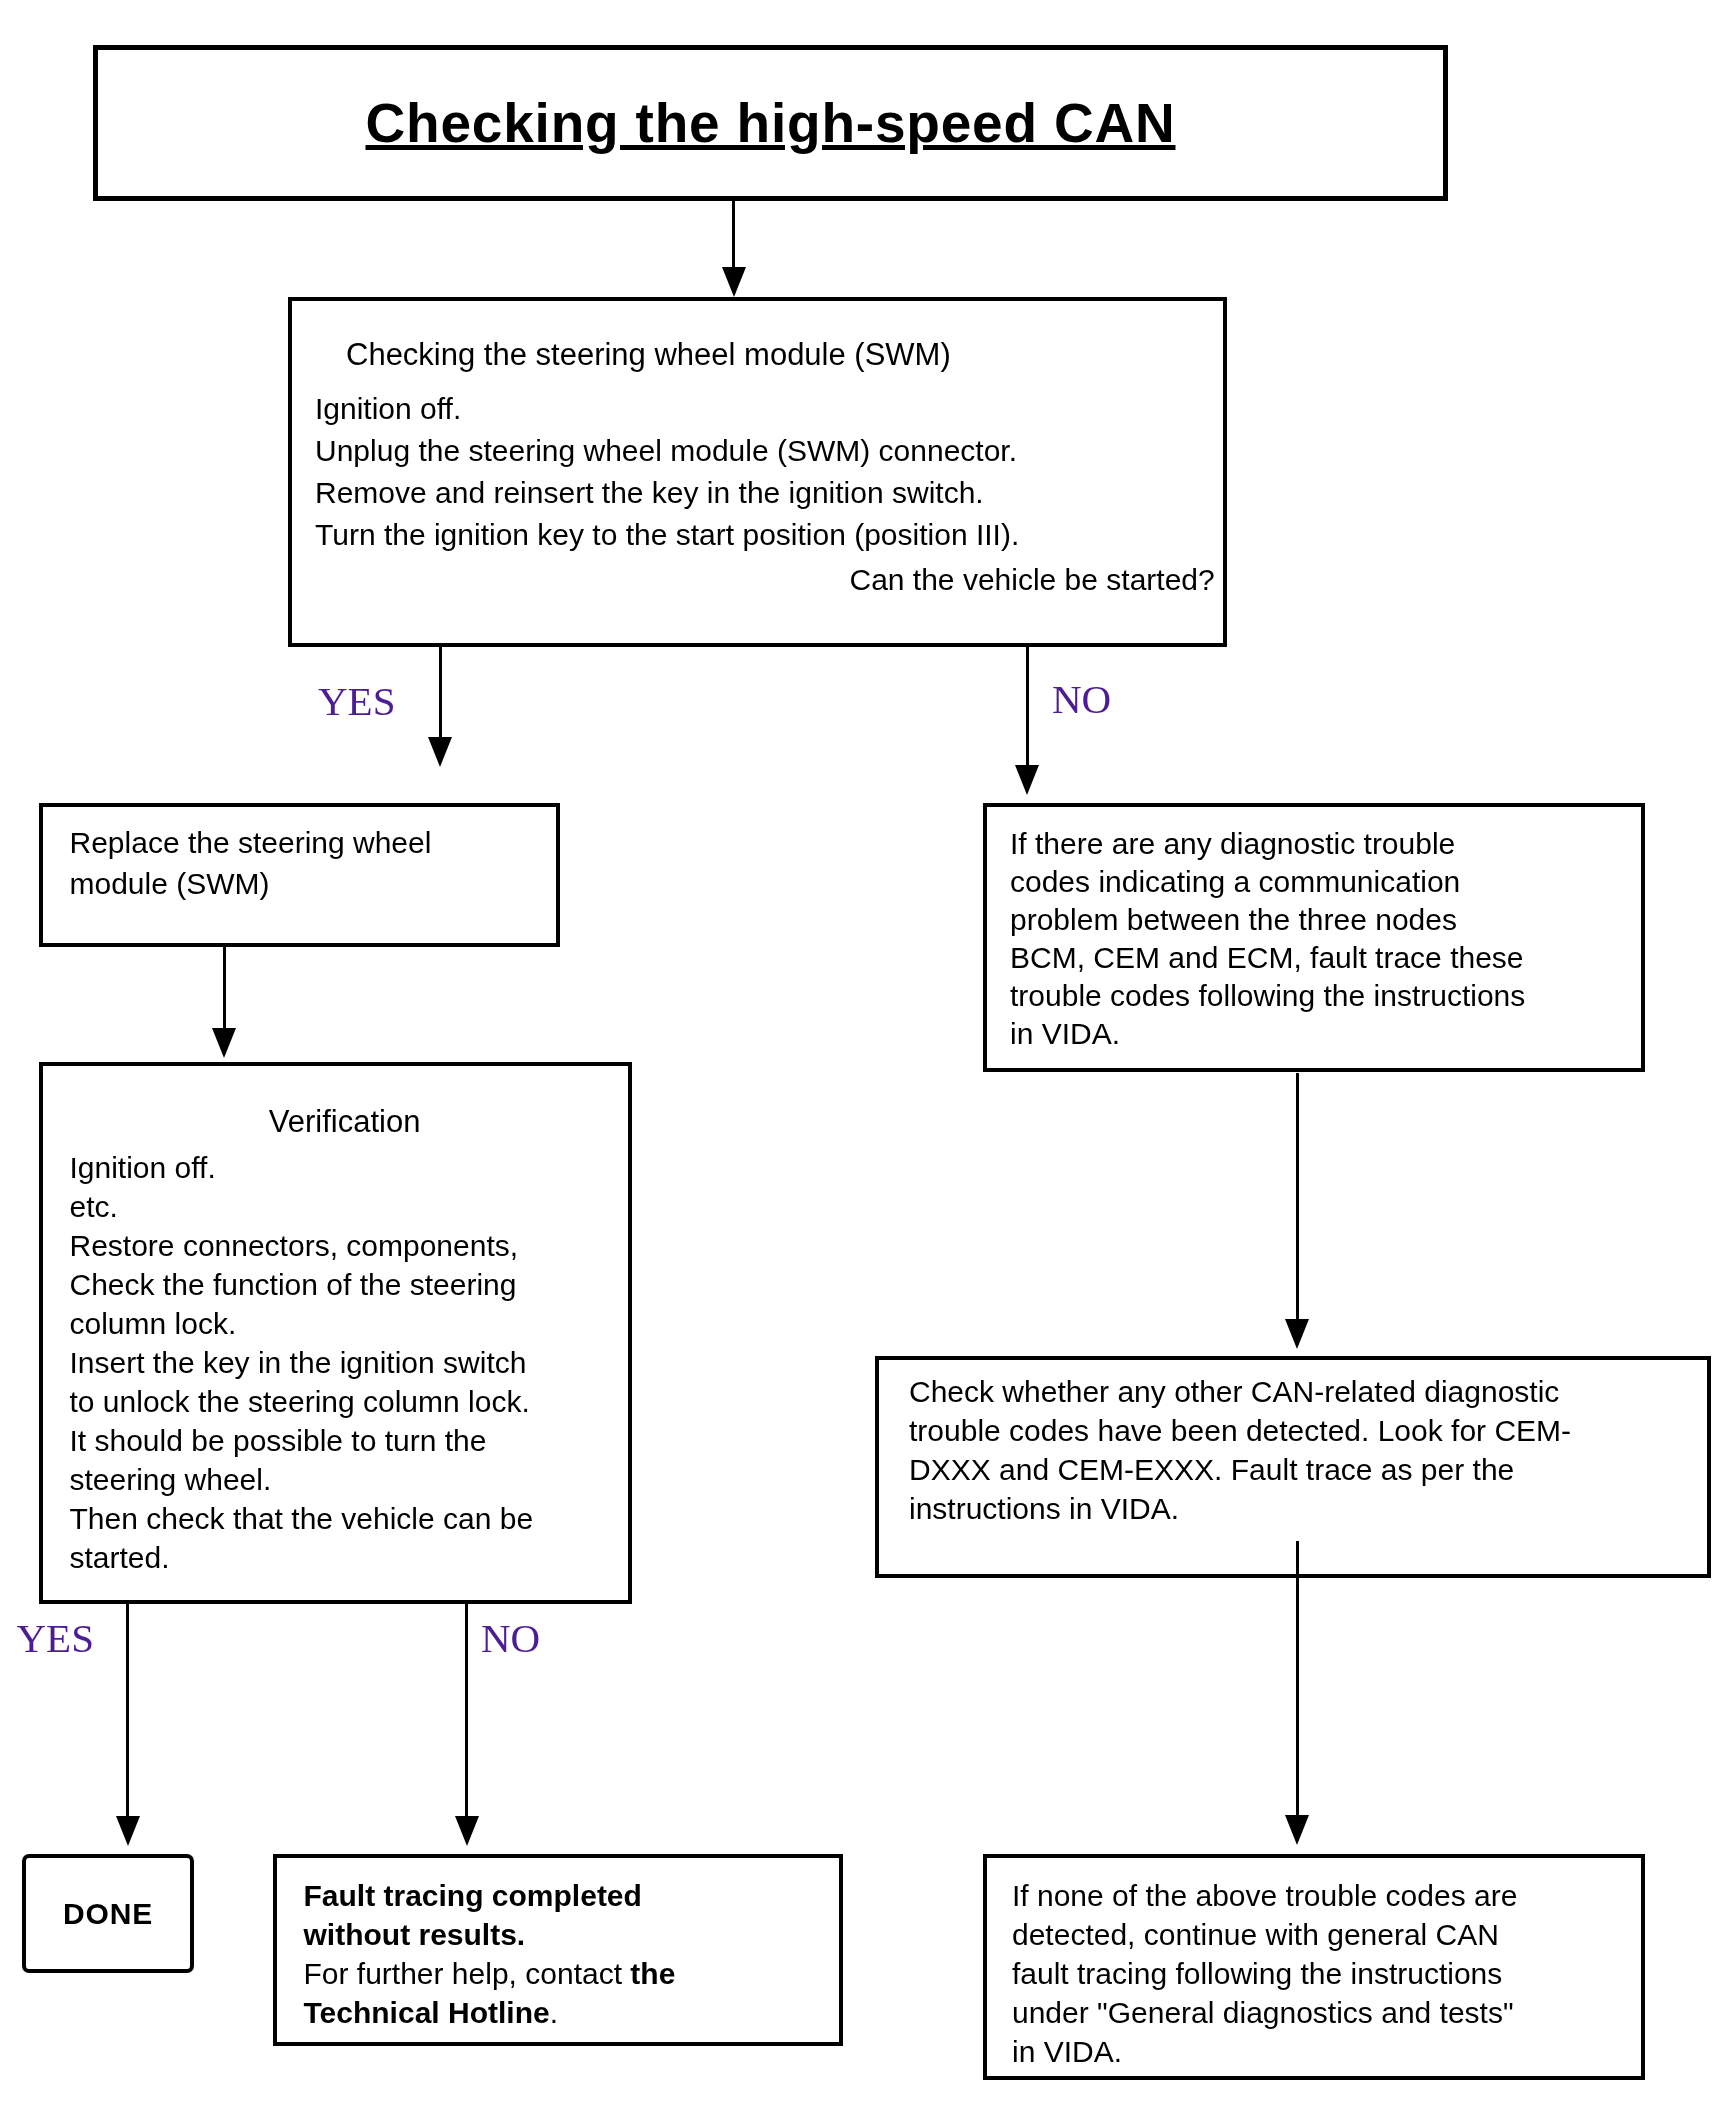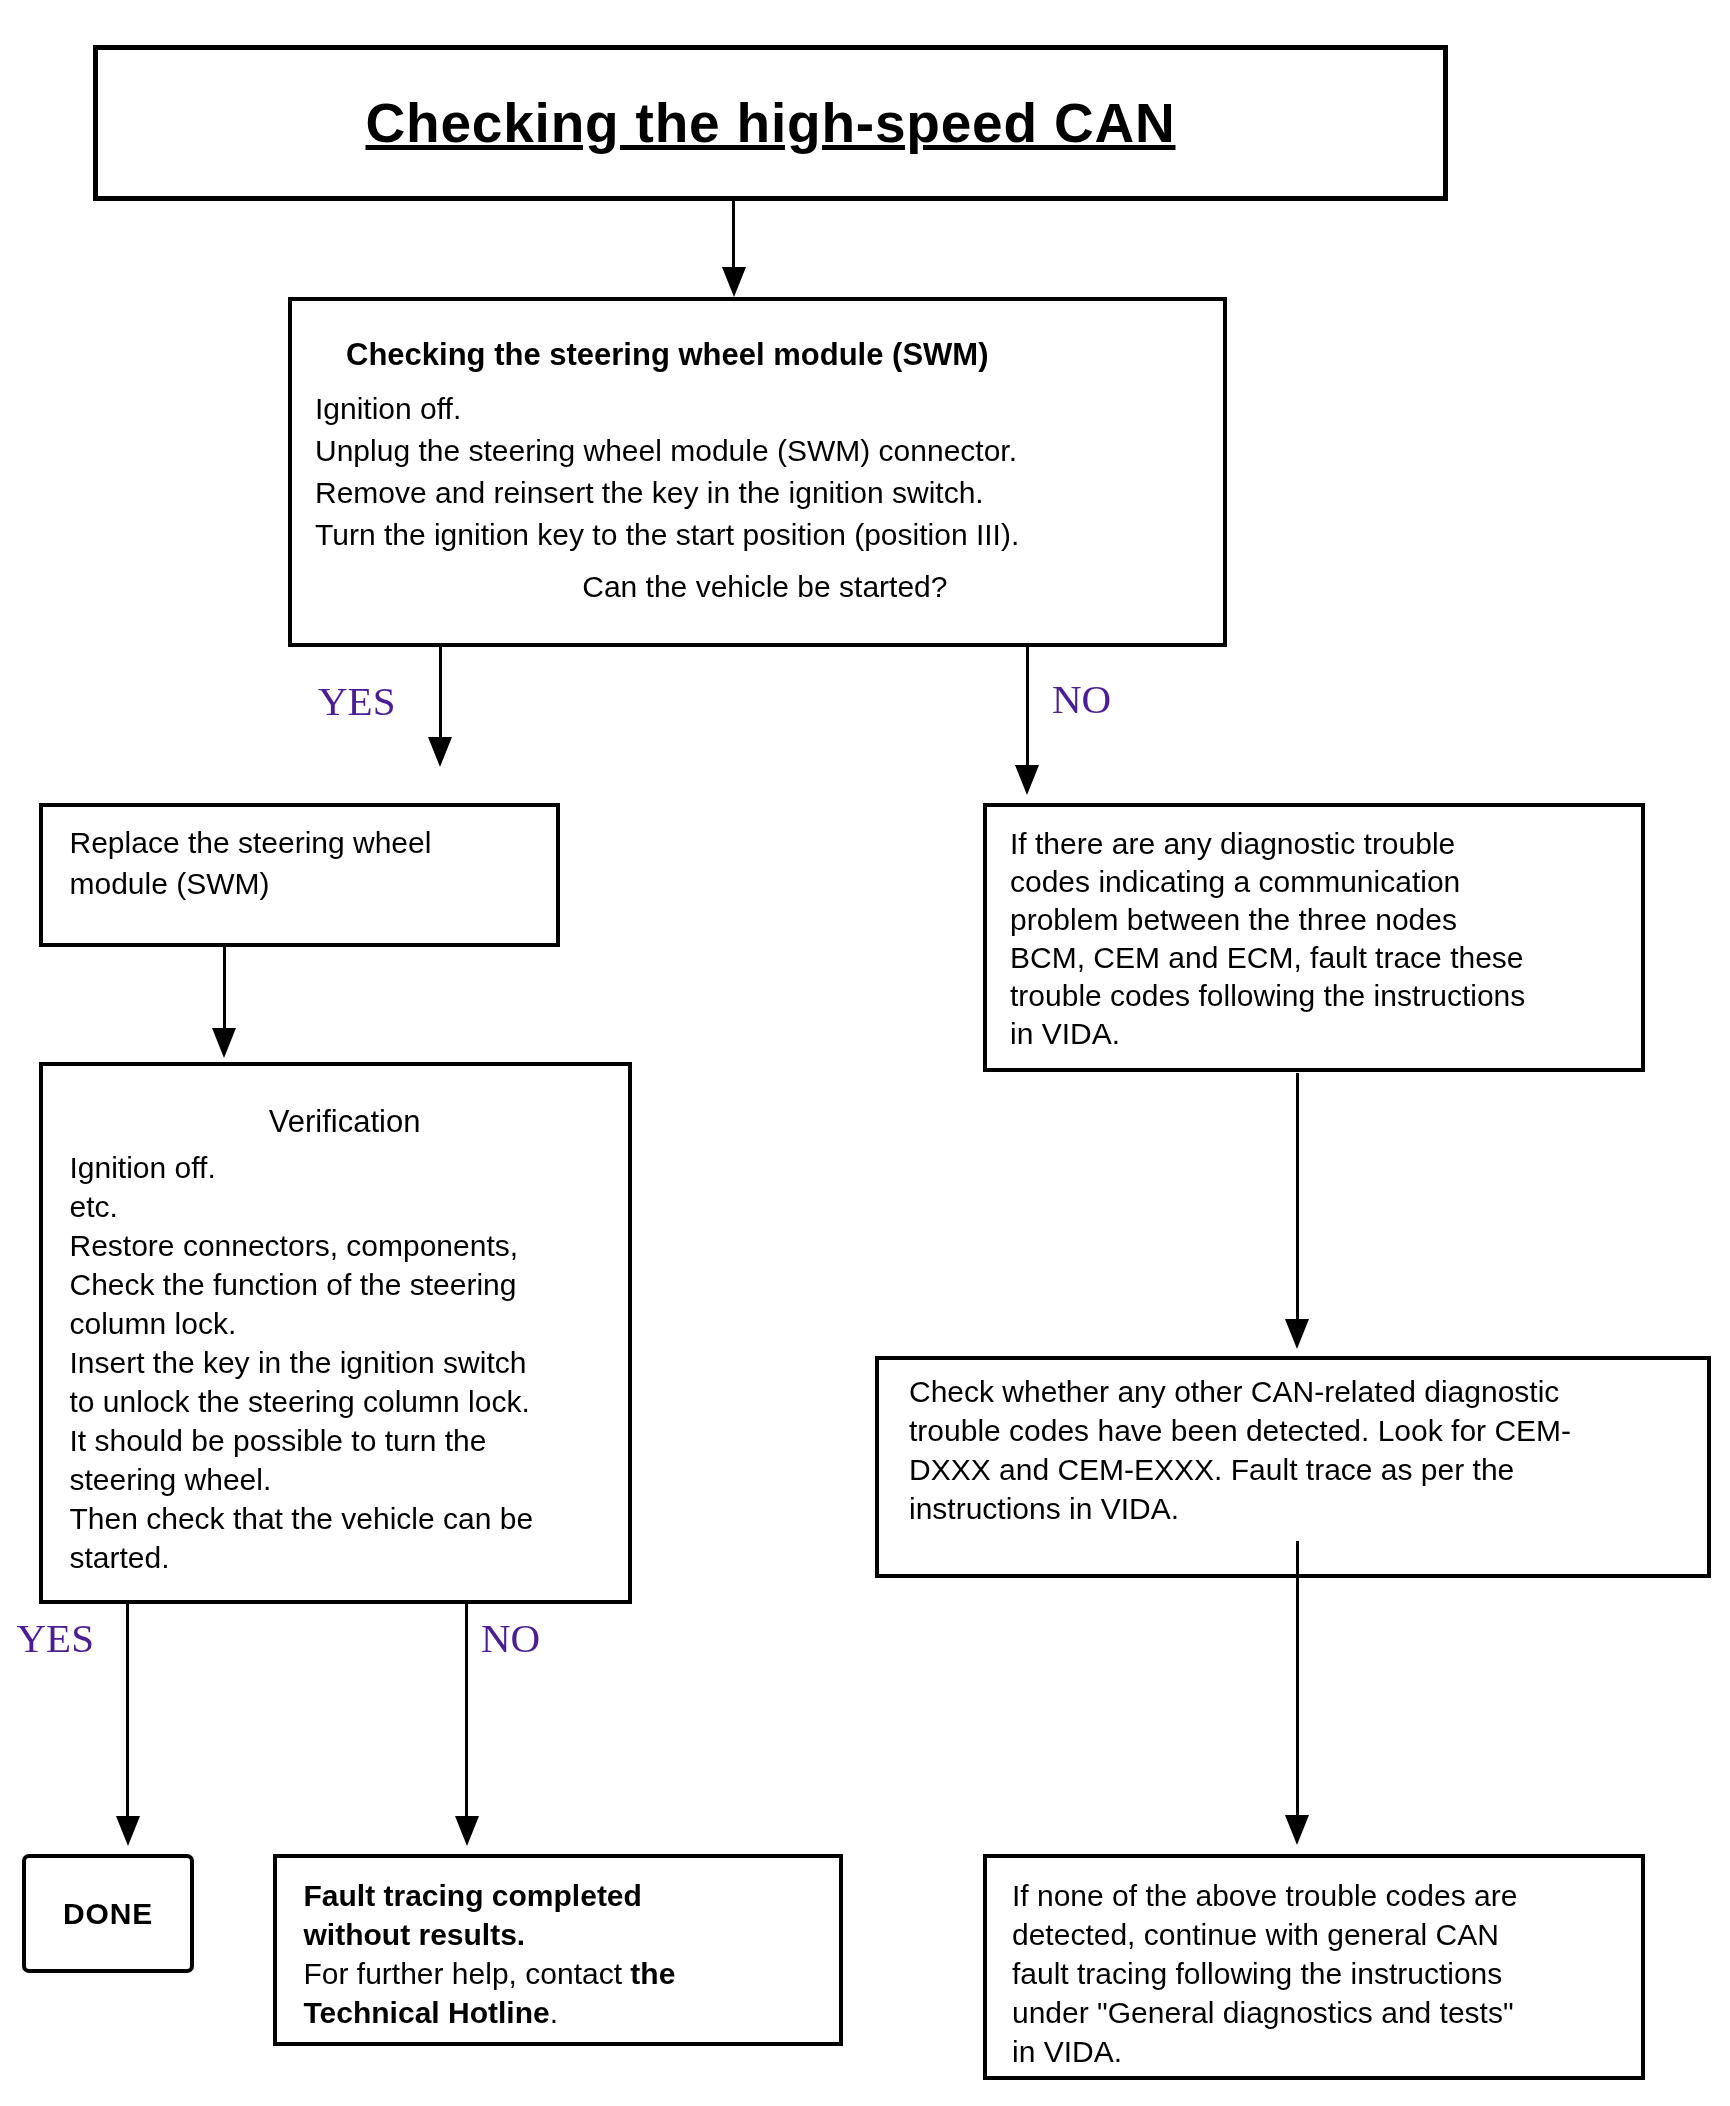--- a/index.html
+++ b/index.html
@@ -49,28 +49,28 @@
 <div class="page">
 
   <div class="box title-box" style="left:93px;top:45px;width:1355px;height:156px;">
     <span class="title-text">Checking the high-speed CAN</span>
   </div>
 
   <div class="vline" style="left:732px;top:200px;height:69px;"></div>
   <div class="ahead" style="left:722px;top:267px;"></div>
 
   <div class="box" style="left:288px;top:297px;width:939px;height:350px;padding-left:23px;padding-right:8.3px;">
-    <div class="heading-line" style="margin-top:33px;padding-left:31px;font-weight:bold;">Checking the steering wheel module (SWM)</div>
+    <div class="heading-line" style="margin-top:33px;padding-left:31px;">Checking the steering wheel module (SWM)</div>
     <div style="margin-top:11.6px;">
       <div class="swm-line">Ignition off.</div>
       <div class="swm-line">Unplug the steering wheel module (SWM) connector.</div>
       <div class="swm-line">Remove and reinsert the key in the ignition switch.</div>
       <div class="swm-line">Turn the ignition key to the start position (position III).</div>
     </div>
-    <div class="swm-line center" style="margin-top:10px;">Can the vehicle be started?</div>
+    <div class="swm-line center" style="margin-top:3px;text-align:right;">Can the vehicle be started?</div>
   </div>
 
   <div class="branch-label" style="left:318px;top:681px;">YES</div>
   <div class="vline" style="left:439px;top:646px;height:93px;"></div>
   <div class="ahead" style="left:428px;top:737px;"></div>
 
   <div class="branch-label" style="left:1052px;top:679px;">NO</div>
   <div class="vline" style="left:1026px;top:646px;height:121px;"></div>
   <div class="ahead" style="left:1015px;top:765px;"></div>
 

